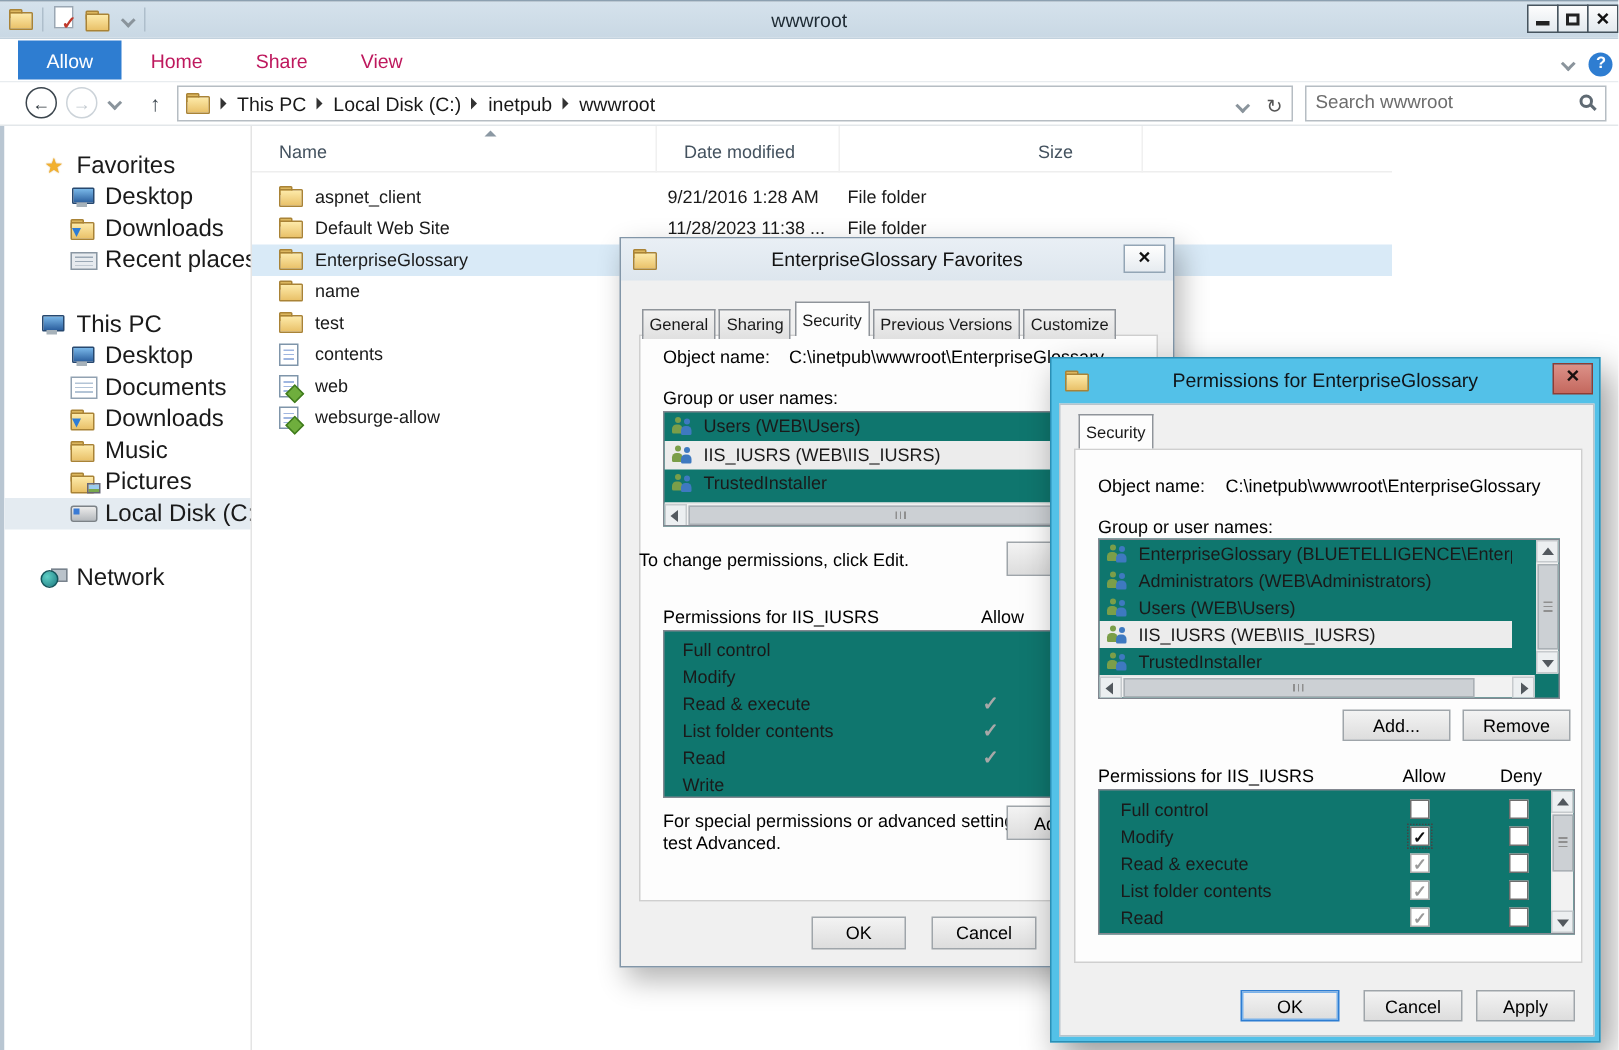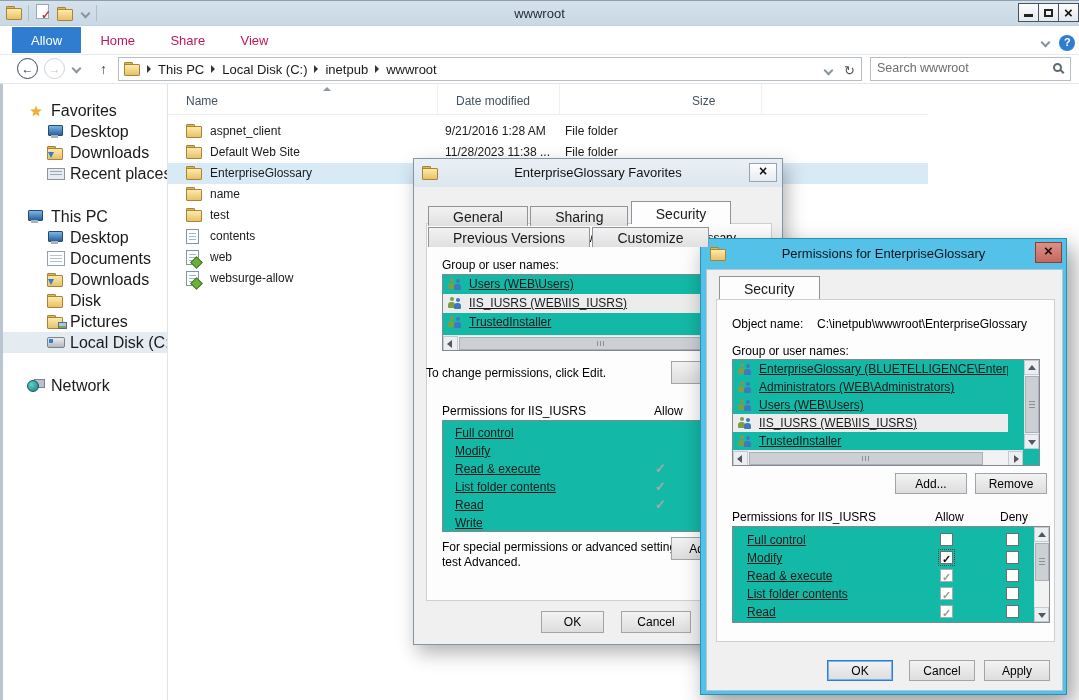--- a/index.html
+++ b/index.html
@@ -104,31 +104,31 @@
   .frow { position:absolute; left:0; width:760px; height:21px; line-height:21px; white-space:nowrap; }
   .frow.sel { background:#d9eaf7; }
   .frow .fi { position:absolute; left:18px; top:3px; }
   .frow .nm { position:absolute; left:42px; }
   .frow .dt { position:absolute; left:277px; }
   .frow .tp { position:absolute; left:397px; }
 
   
   .btn { background:linear-gradient(180deg,#f3f3f3,#dddddd); border:1px solid #9fa5aa; font-size:12px; text-align:center; }
   .btn.focused { border:1px solid #2d7dd2; box-shadow:inset 0 0 0 1px #7ab2ea; }
-  .lbox { background:#14b8a6; border:1px solid #828790; position:absolute; overflow:hidden;text-decoration:underline; }
+  .lbox { background:#0f766e; border:1px solid #828790; position:absolute; overflow:hidden; }
   .litem { height:19px; line-height:19px; position:relative; padding-left:26px; white-space:nowrap; overflow:hidden; }
   .litem .ppl { position:absolute; left:4px; top:3px; }
   .litem.sel { background:#ececec; }
   .mark::before { content:"✓"; color:#a8a8a8; font-size:13px; font-weight:bold; }
   .cb { width:13px; height:13px; border:1px solid #6e6e6e; background:#fff; display:inline-block; position:relative; }
   .cb.inh { border-color:#ababab; }
   .cb.inh::after { content:"✓"; position:absolute; left:1px; top:-2px; color:#9a9a9a; font-weight:bold; font-size:11px; }
   .cb.chk::after { content:"✓"; position:absolute; left:1px; top:-2px; color:#111; font-weight:bold; font-size:11px; }
   .cb.foc { outline:1px dotted #444; outline-offset:1px; }
-  .tabbtn { display:inline-block; height:20px; line-height:20px; padding:0 24px; background:linear-gradient(180deg,#f2f2f2,#e0e0e0); border:1px solid #8f949a; border-bottom:none; margin-right:-1px; position:relative; font-size:14px; }
+  .tabbtn { display:inline-block; height:20px; line-height:20px; padding:0 4px; background:linear-gradient(180deg,#f2f2f2,#e0e0e0); border:1px solid #8f949a; border-bottom:none; margin-right:-1px; position:relative; font-size:11px; }
   .tabbtn.on { background:#fdfdfd; height:23px; top:-3px; z-index:3; line-height:24px; }
   
   .sbh { position:absolute; height:15px; background:#f2f2f2; border-top:1px solid #e5e5e5; }
   .sbv { position:absolute; width:15px; background:#f2f2f2; border-left:1px solid #e5e5e5; }
   .sbtn { position:absolute; width:15px; height:15px; background:#eceff1; border:1px solid #c6cacd; }
   .sbtn::before { content:""; position:absolute; left:4px; top:4px; width:0; height:0; }
   .sb-l::before { border-top:4px solid transparent; border-bottom:4px solid transparent; border-right:5px solid #52585e; left:3px; top:3px; }
   .sb-r::before { border-top:4px solid transparent; border-bottom:4px solid transparent; border-left:5px solid #52585e; left:5px; top:3px; }
   .sb-u::before { border-left:4px solid transparent; border-right:4px solid transparent; border-bottom:5px solid #52585e; left:3px; top:4px; }
   .sb-d::before { border-left:4px solid transparent; border-right:4px solid transparent; border-top:5px solid #52585e; left:3px; top:5px; }
@@ -251,21 +251,21 @@
     <span class="lbl">Documents</span>
   </div>
   <div class="srow child">
     <span class="ic folder">
         <i class="ov-dl"></i>
       </span>
     <span class="lbl">Downloads</span>
   </div>
   <div class="srow child">
     <span class="ic folder ov-note"></span>
-    <span class="lbl">Disk</span>
+    <span class="lbl">Music</span>
   </div>
   <div class="srow child">
     <span class="ic folder">
         <i class="ov-pic"></i>
       </span>
     <span class="lbl">Pictures</span>
   </div>
   <div class="srow child sel">
     <span class="ic disk"></span>
     <span class="lbl">Local Disk (C:)</span>

